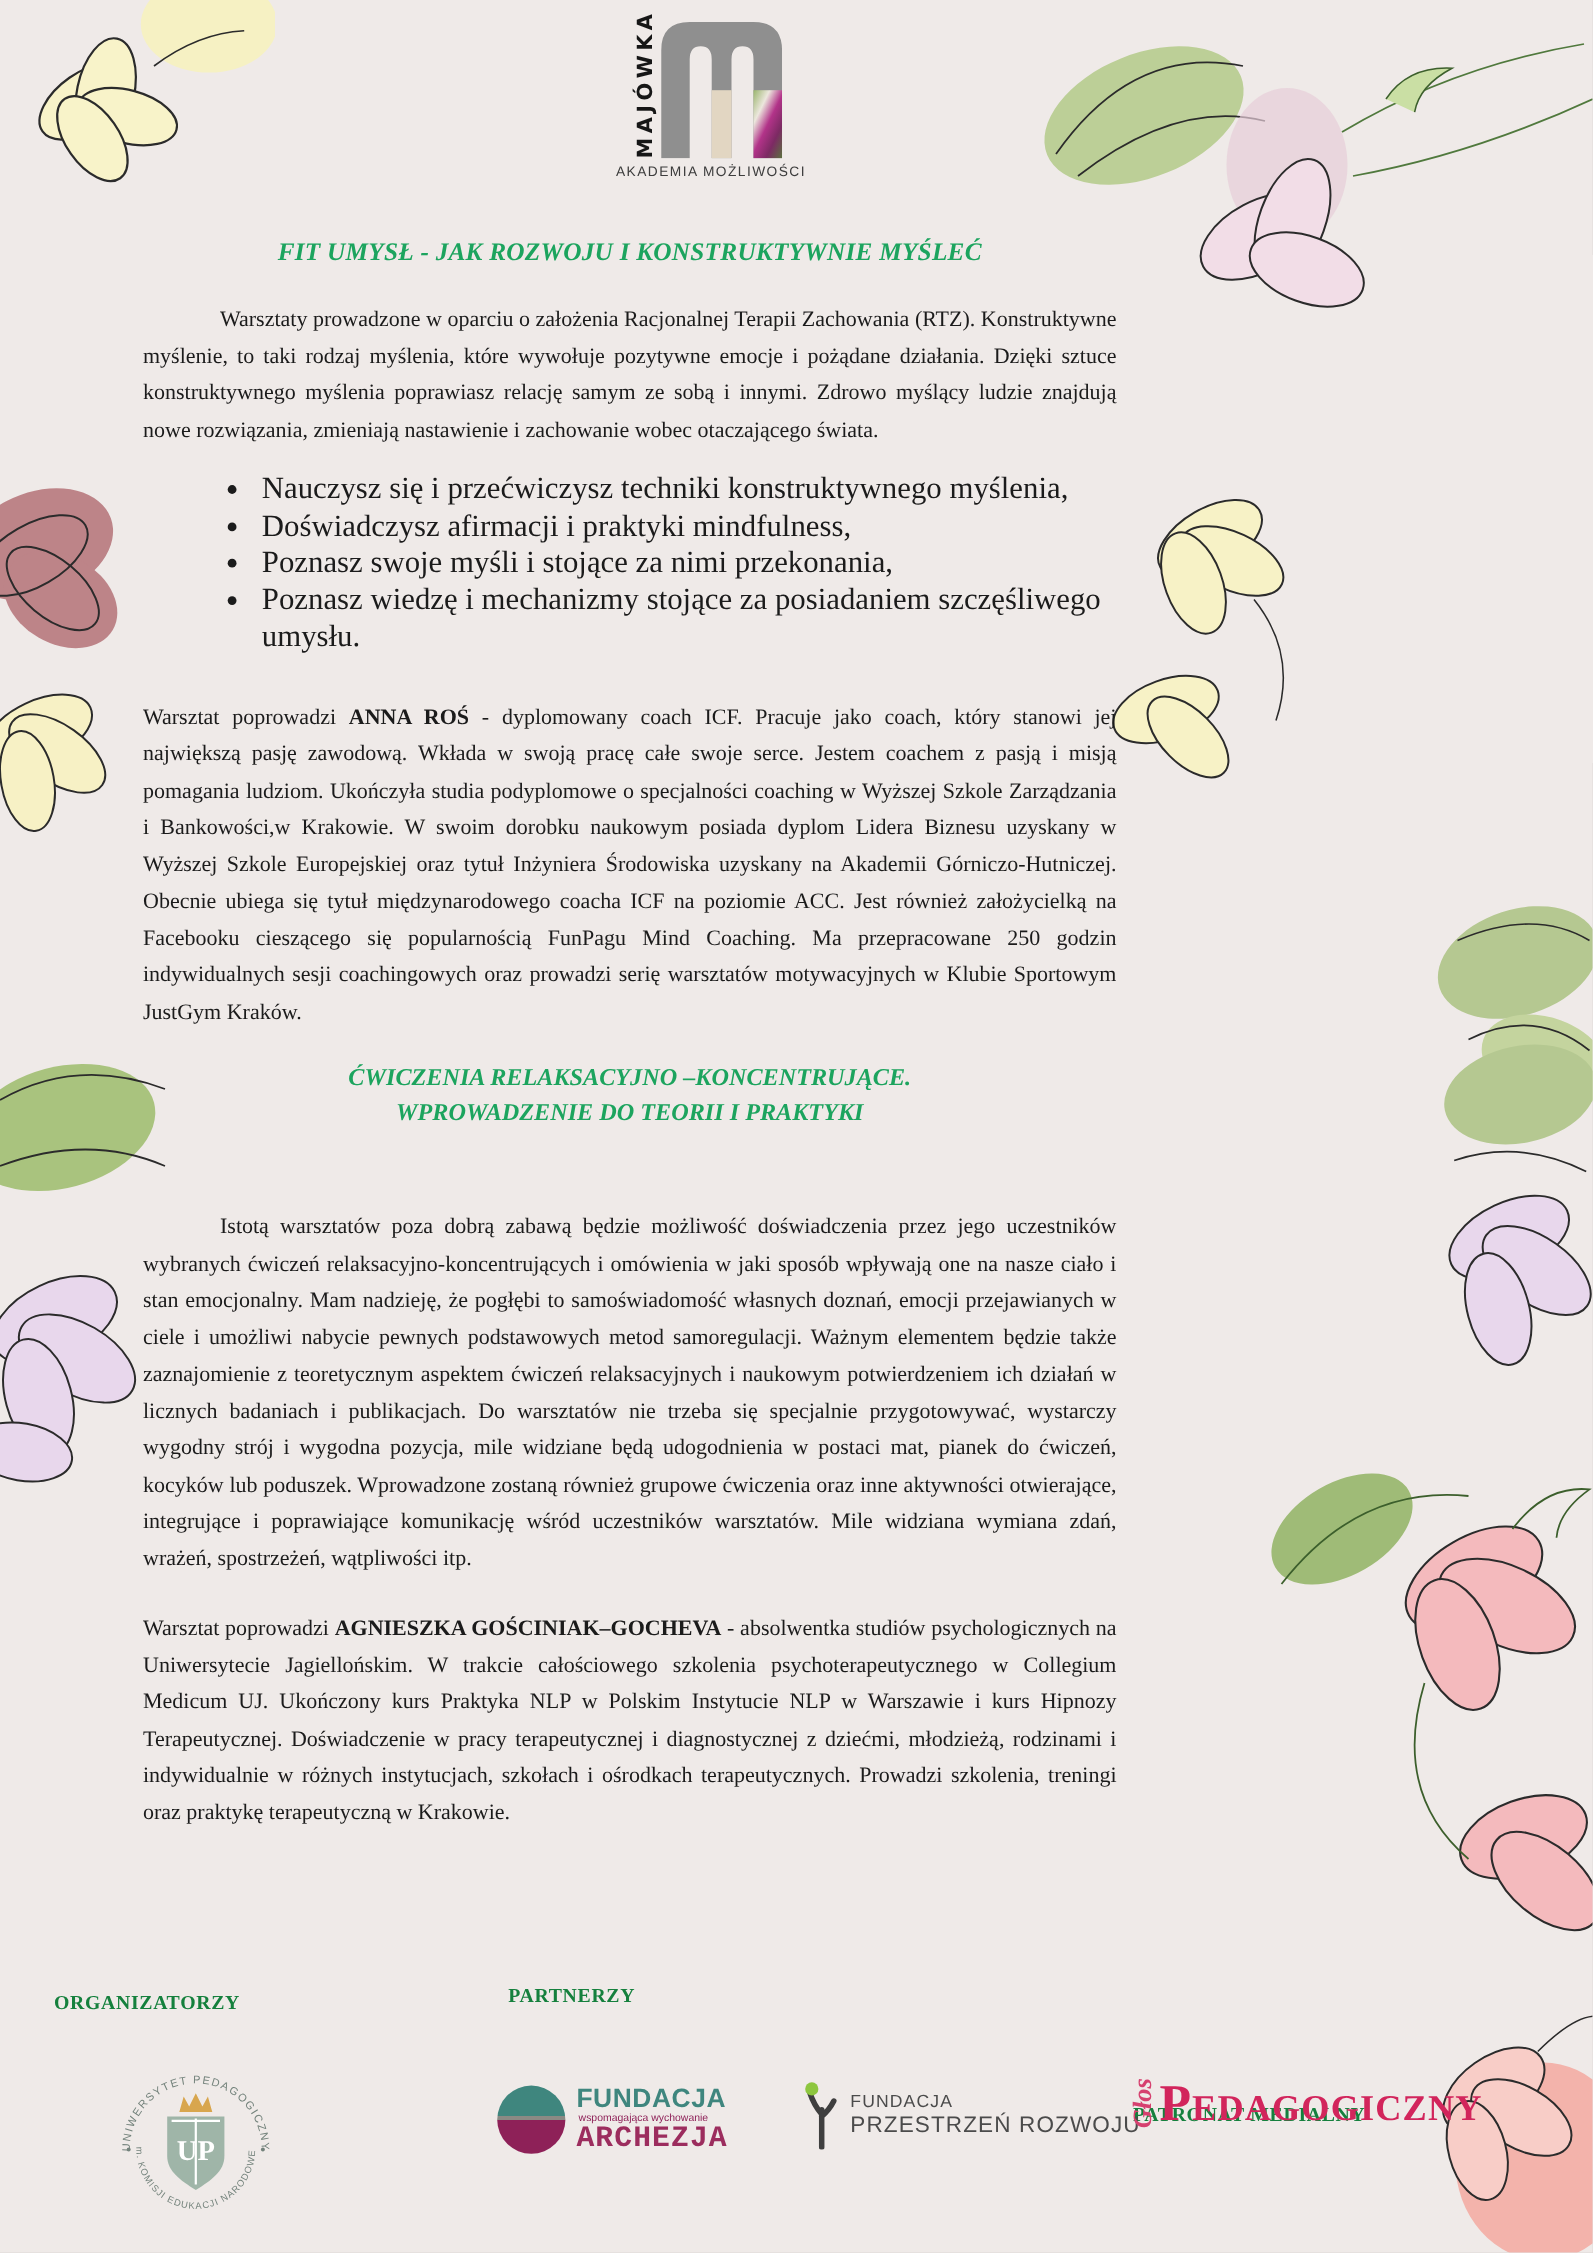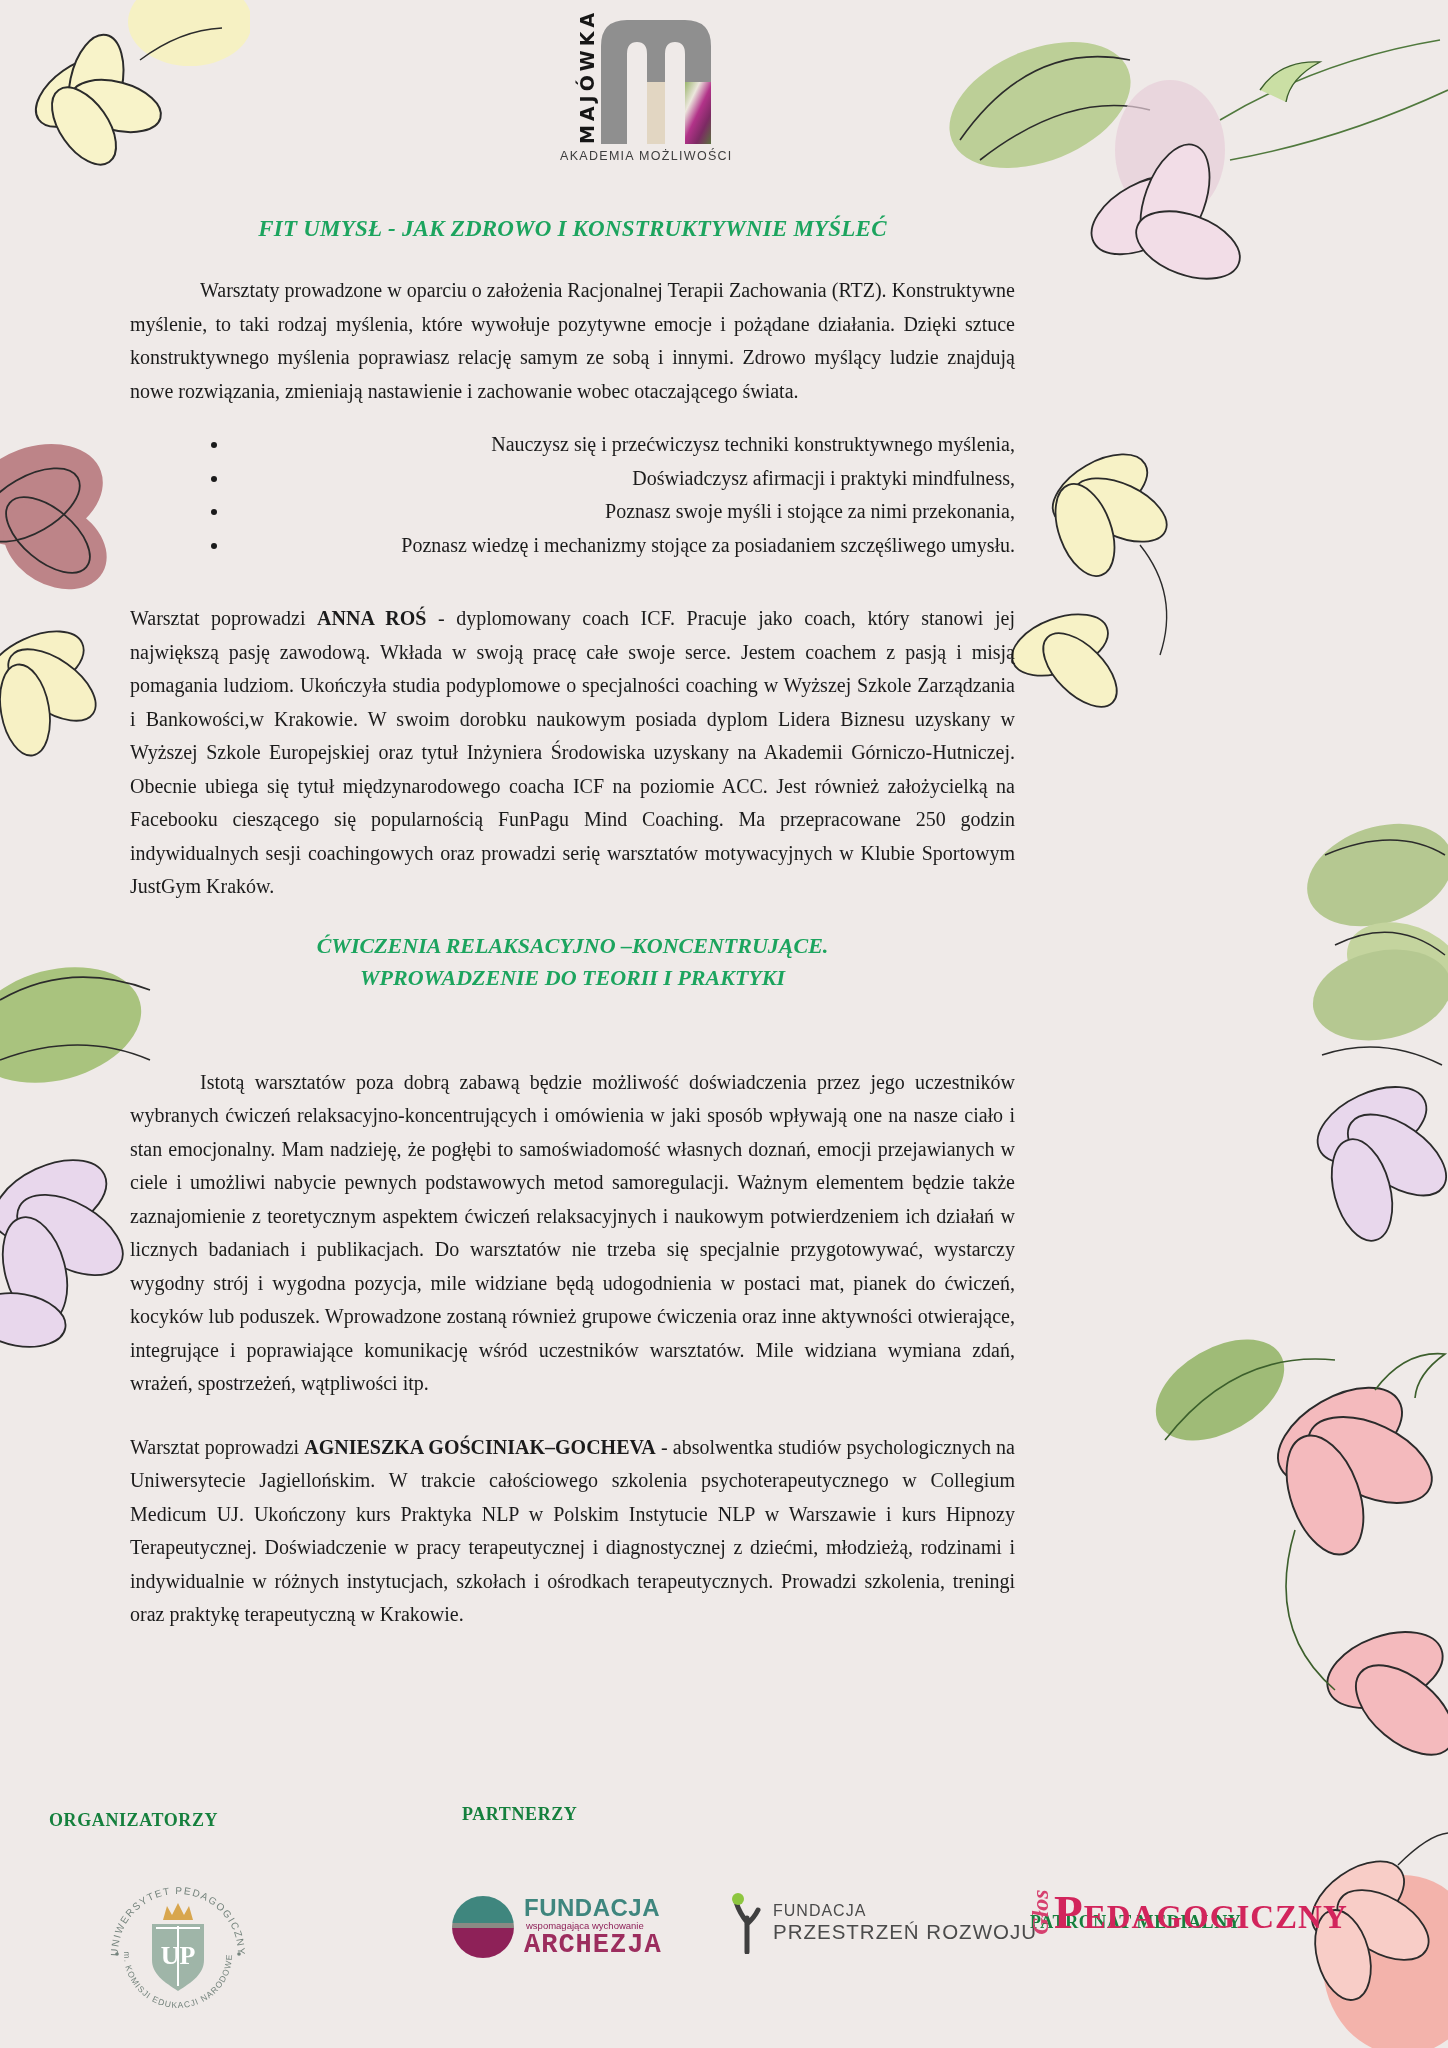--- a/index.html
+++ b/index.html
@@ -34,21 +34,21 @@
   }
 
   
   .content{position:absolute;left:130px;top:0;width:885px;}
   .title1{margin:0;padding-top:216px;text-align:center;
     font-style:italic;font-weight:700;font-size:23px;color:var(--green);letter-spacing:.2px;}
   .p{margin:0;font-size:20px;line-height:33.5px;text-align:justify;font-family:Liberation Serif, serif;}
   .p1{margin-top:32px;text-indent:70px;}
   .benefits-heading{margin-top:30px;font-size:20px;}
   ul.benefits{margin:20px 0 0 0;padding-left:100px;}
-  ul.benefits li{font-size:20px;line-height:33.5px;padding-left:8px;text-align:right;}
+  ul.benefits li{font-size:28px;line-height:33.5px;padding-left:8px;}
   .p2{margin-top:40px;}
   .title2{margin-top:26px;text-align:center;font-style:italic;font-weight:700;
     font-size:22px;line-height:32px;color:var(--green);}
   .p3{margin-top:72px;text-indent:70px;}
   .p4{margin-top:30px;}
 
   
   .footer-label{position:absolute;font-weight:700;font-size:18px;letter-spacing:.6px;color:#15803d;}
   .lbl-org{left:49px;top:1810px;}
   .lbl-par{left:462px;top:1804px;}
@@ -203,21 +203,21 @@
           <rect x="0" y="0" width="112" height="132" fill="#8f8f8f"></rect>
           <rect x="44" y="70" width="22" height="62" fill="#e2d6c2"></rect>
           <rect x="82" y="70" width="30" height="62" fill="url(#tulips)"></rect>
         </g>
       </svg>
     </div>
     <div class="logo-subtitle">AKADEMIA MOŻLIWOŚCI</div>
   </div>
 
   <div class="content">
-    <h1 class="title1">FIT UMYSŁ - JAK ZDROWO I KONSTRUKTYWNIE MYŚLEĆ</h1>
+    <h1 class="title1">FIT UMYSŁ - JAK ROZWOJU I KONSTRUKTYWNIE MYŚLEĆ</h1>
 
     <p class="p p1">Warsztaty prowadzone w oparciu o założenia Racjonalnej Terapii Zachowania (RTZ). Konstruktywne myślenie, to taki rodzaj myślenia, które wywołuje pozytywne emocje i pożądane działania. Dzięki sztuce konstruktywnego myślenia poprawiasz relację samym ze sobą i innymi. Zdrowo myślący ludzie znajdują nowe rozwiązania, zmieniają nastawienie i zachowanie wobec otaczającego świata.</p>
 
 
     <ul class="benefits">
       <li>Nauczysz się i przećwiczysz techniki konstruktywnego myślenia,</li>
       <li>Doświadczysz afirmacji i praktyki mindfulness,</li>
       <li>Poznasz swoje myśli i stojące za nimi przekonania,</li>
       <li>Poznasz wiedzę i mechanizmy stojące za posiadaniem szczęśliwego umysłu.</li>
     </ul>

